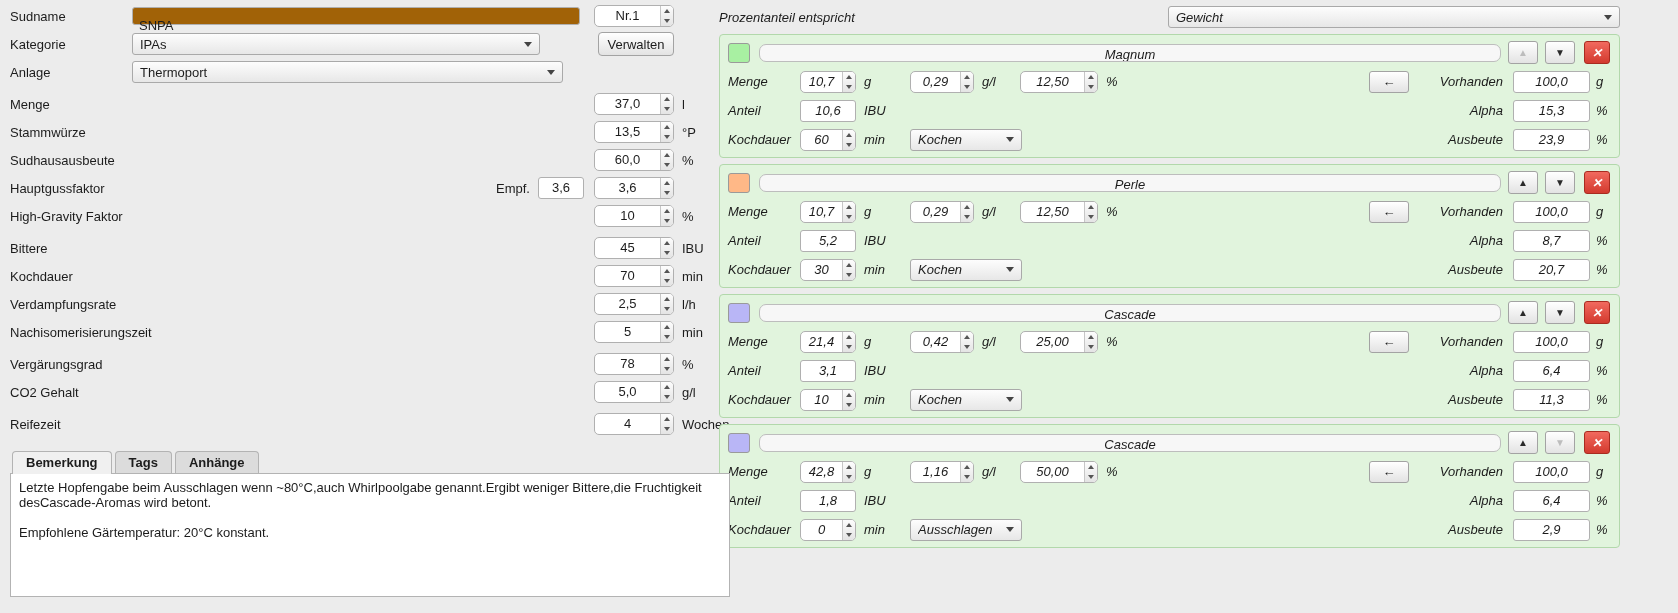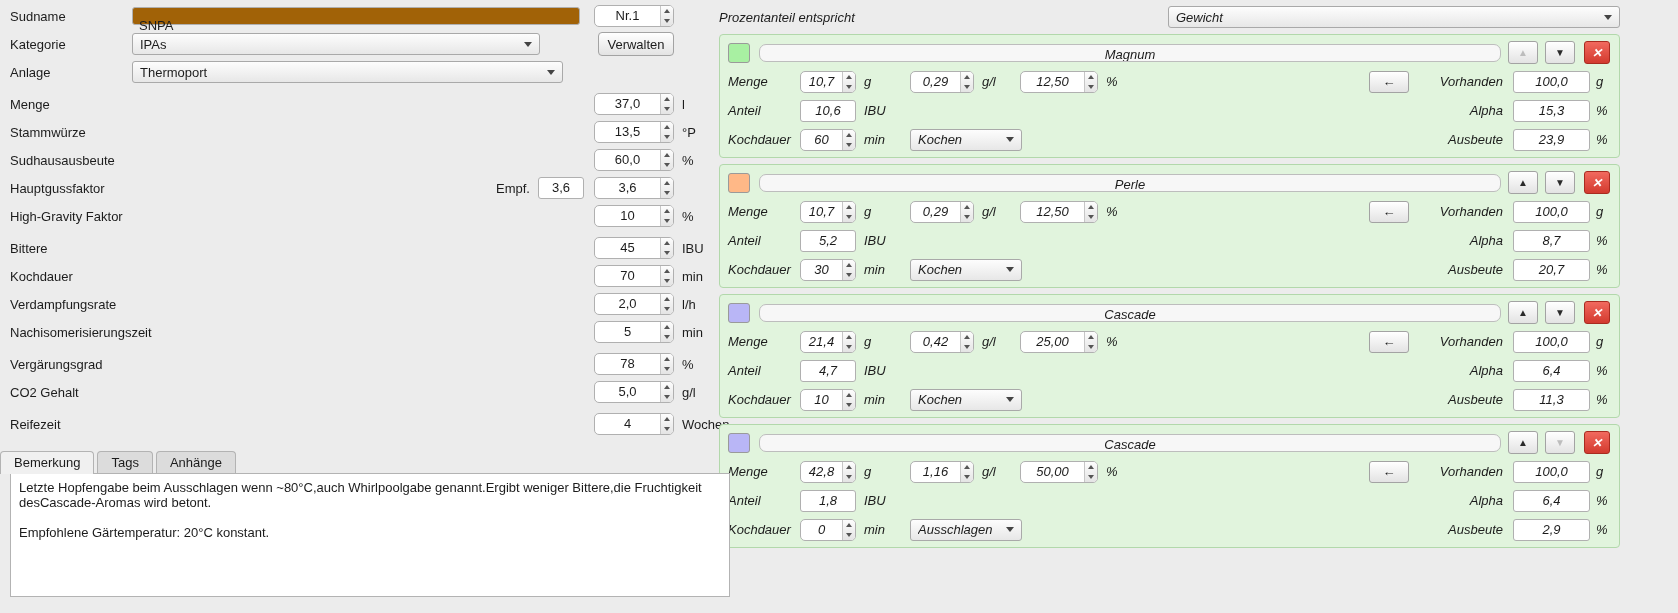--- a/index.html
+++ b/index.html
@@ -78,21 +78,21 @@
   .lrow { display:flex; align-items:center; height:22px; margin:0 10px 6px 10px; }
   .lrow.gap-top { margin-top:10px; }
   .lbl { flex:none; }
   .lbl.fixed { width:122px; }
   .grow { flex:1; }
   .unitcol { width:56px; padding-left:8px; white-space:nowrap; flex:none; }
   .empf-lbl { width:44px; text-align:right; margin-right:8px; flex:none; }
   .empf-box { margin-right:10px; }
 
   
-  .tabbar { display:flex; align-items:flex-end; margin:16px 10px 0 0; height:23px; }
+  .tabbar { display:flex; align-items:flex-end; margin:16px 10px 0 12px; height:23px;font-weight:bold; }
   .tab {
     padding:3px 13px 4px; border:1px solid #b3b3b3; border-bottom:none;
     border-radius:4px 4px 0 0; background:#dcdcdc; margin-right:3px; cursor:default;
   }
   .tab.active { background:#f0f0f0; position:relative; z-index:2; }
   .remarkpane {
     margin:0 10px; height:124px; border:1px solid #b3b3b3; background:#fff;
     position:relative; top:-1px; z-index:1;
   }
   .remarkpane textarea {
@@ -245,21 +245,21 @@
           <i class="su"></i>
           <i class="sd"></i>
         </span>
     </span>
     <span class="unitcol">min</span>
   </div>
 
   <div class="lrow">
     <span class="lbl grow">Verdampfungsrate</span>
     <span class="spin w80">
-      <span class="val">2,0</span>
+      <span class="val">2,5</span>
       <span class="stepper">
           <i class="su"></i>
           <i class="sd"></i>
         </span>
     </span>
     <span class="unitcol">l/h</span>
   </div>
 
   <div class="lrow">
     <span class="lbl grow">Nachisomerisierungszeit</span>
@@ -538,21 +538,21 @@
         <span class="pushbtn takegap">
             <span>←</span>
           </span>
         <span class="rlbl">Vorhanden</span>
         <span class="vbox w66">100,0</span>
         <span class="runit">g</span>
       </span>
     </div>
     <div class="hrow">
       <span class="flbl">Anteil</span>
-      <span class="vbox w76">4,7</span>
+      <span class="vbox w76">3,1</span>
       <span class="ug">IBU</span>
       <span class="rgroup">
         <span class="rlbl">Alpha</span>
         <span class="vbox w66">6,4</span>
         <span class="runit">%</span>
       </span>
     </div>
     <div class="hrow">
       <span class="flbl">Kochdauer</span>
       <span class="spin w76">

